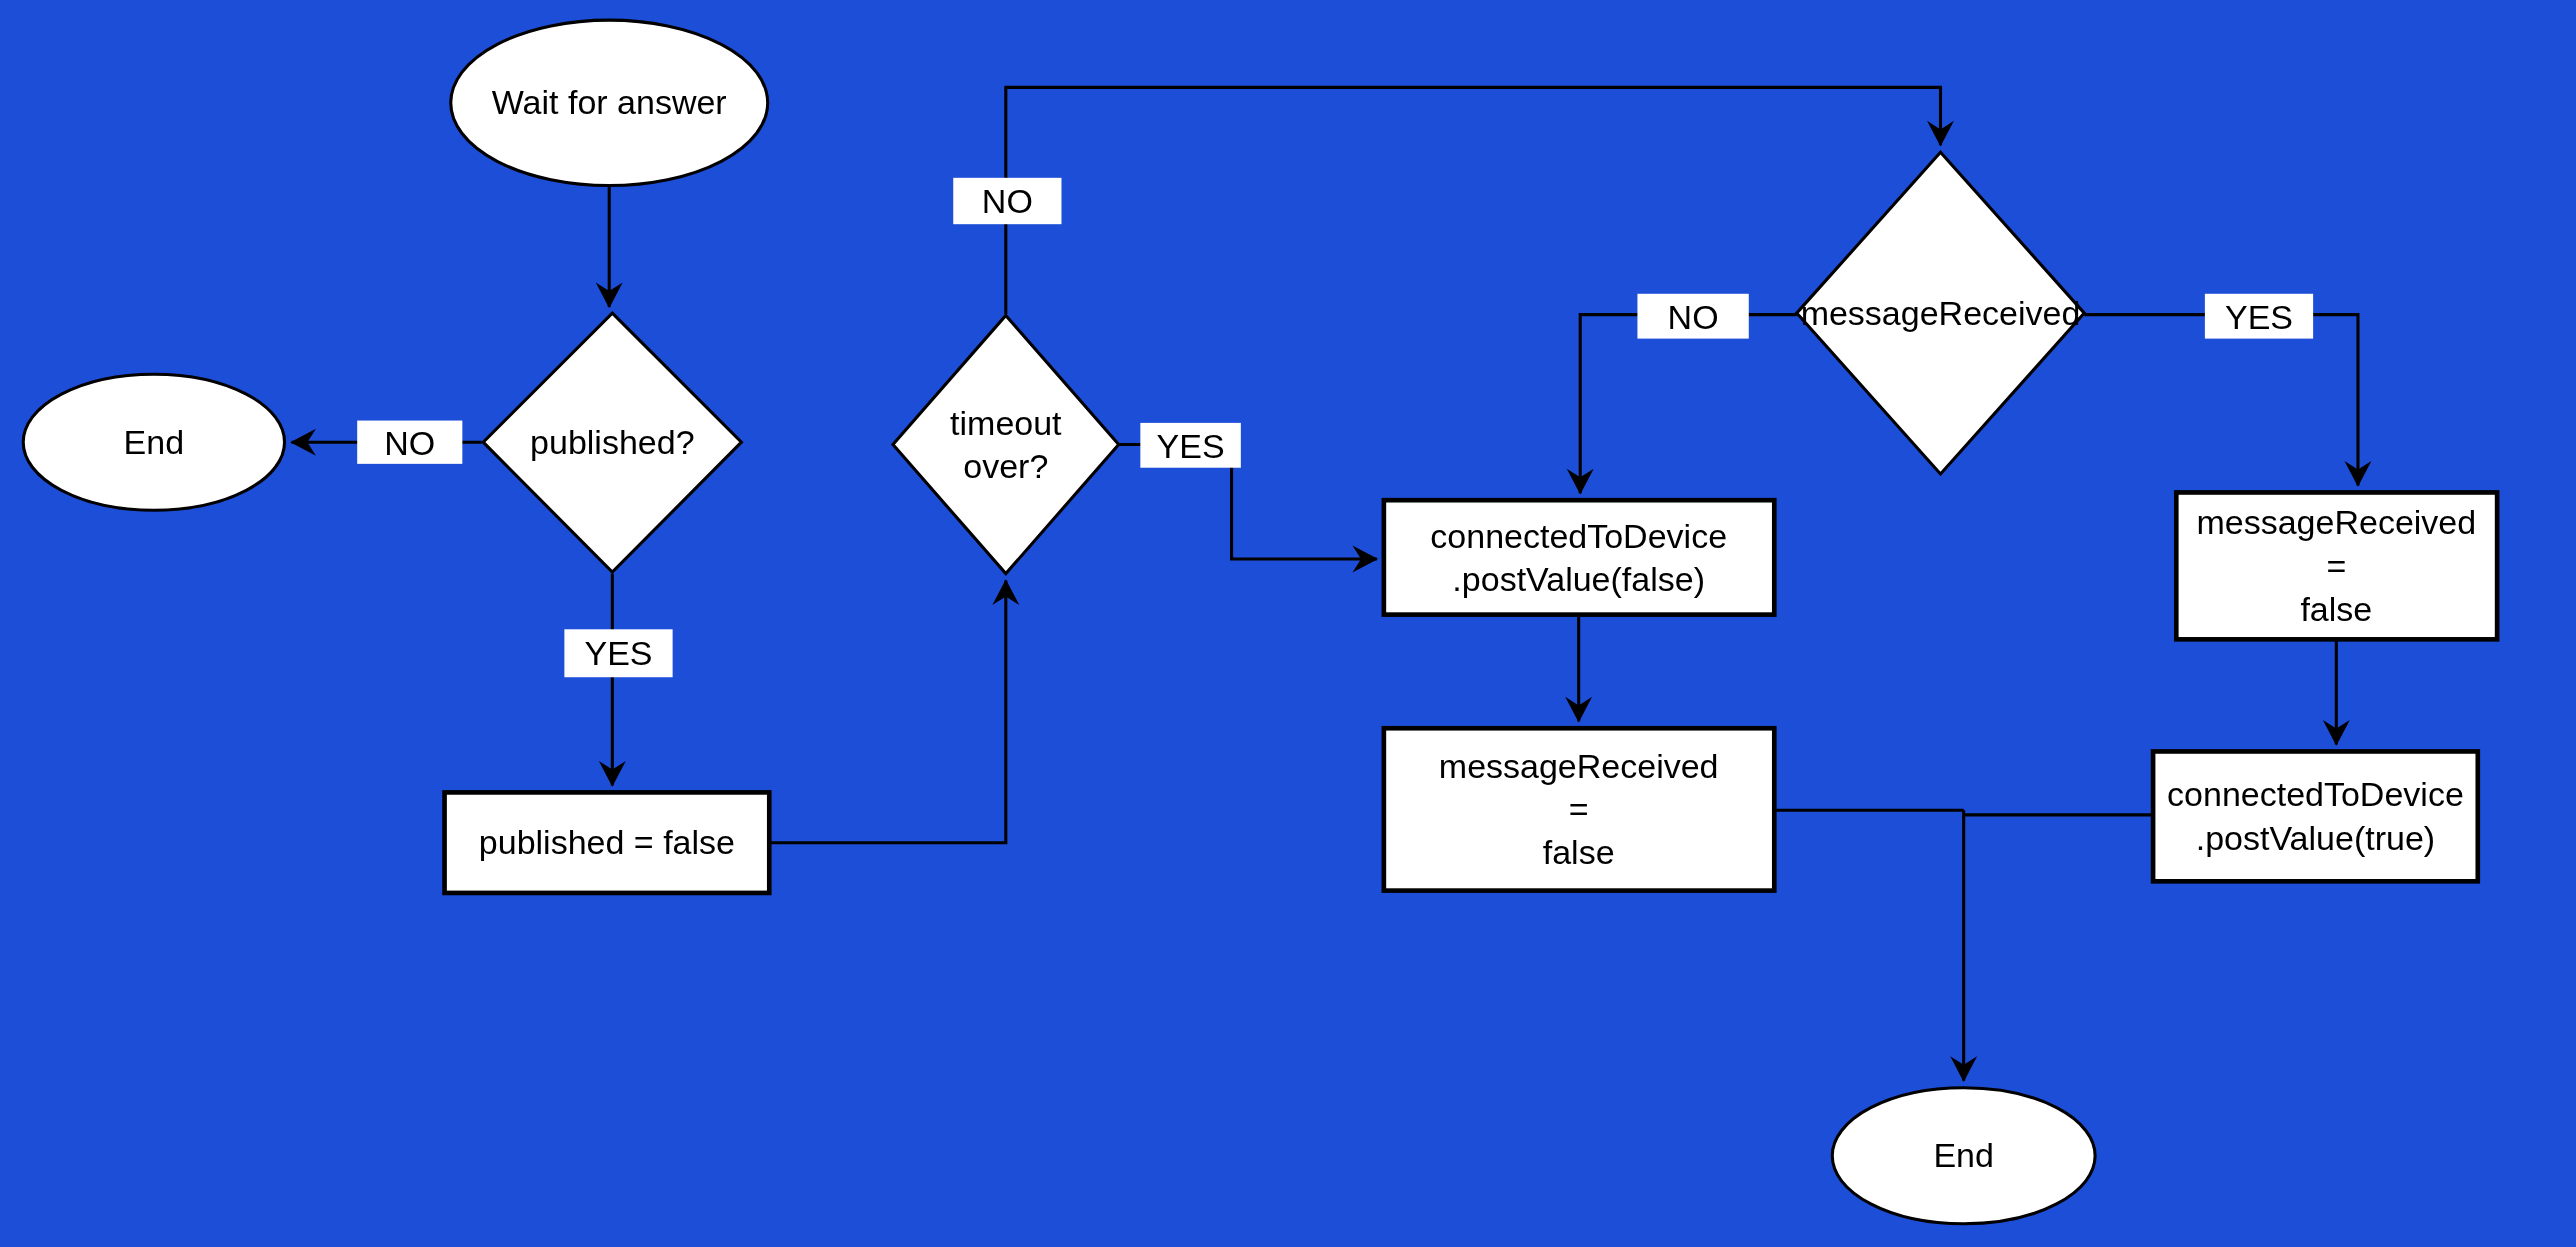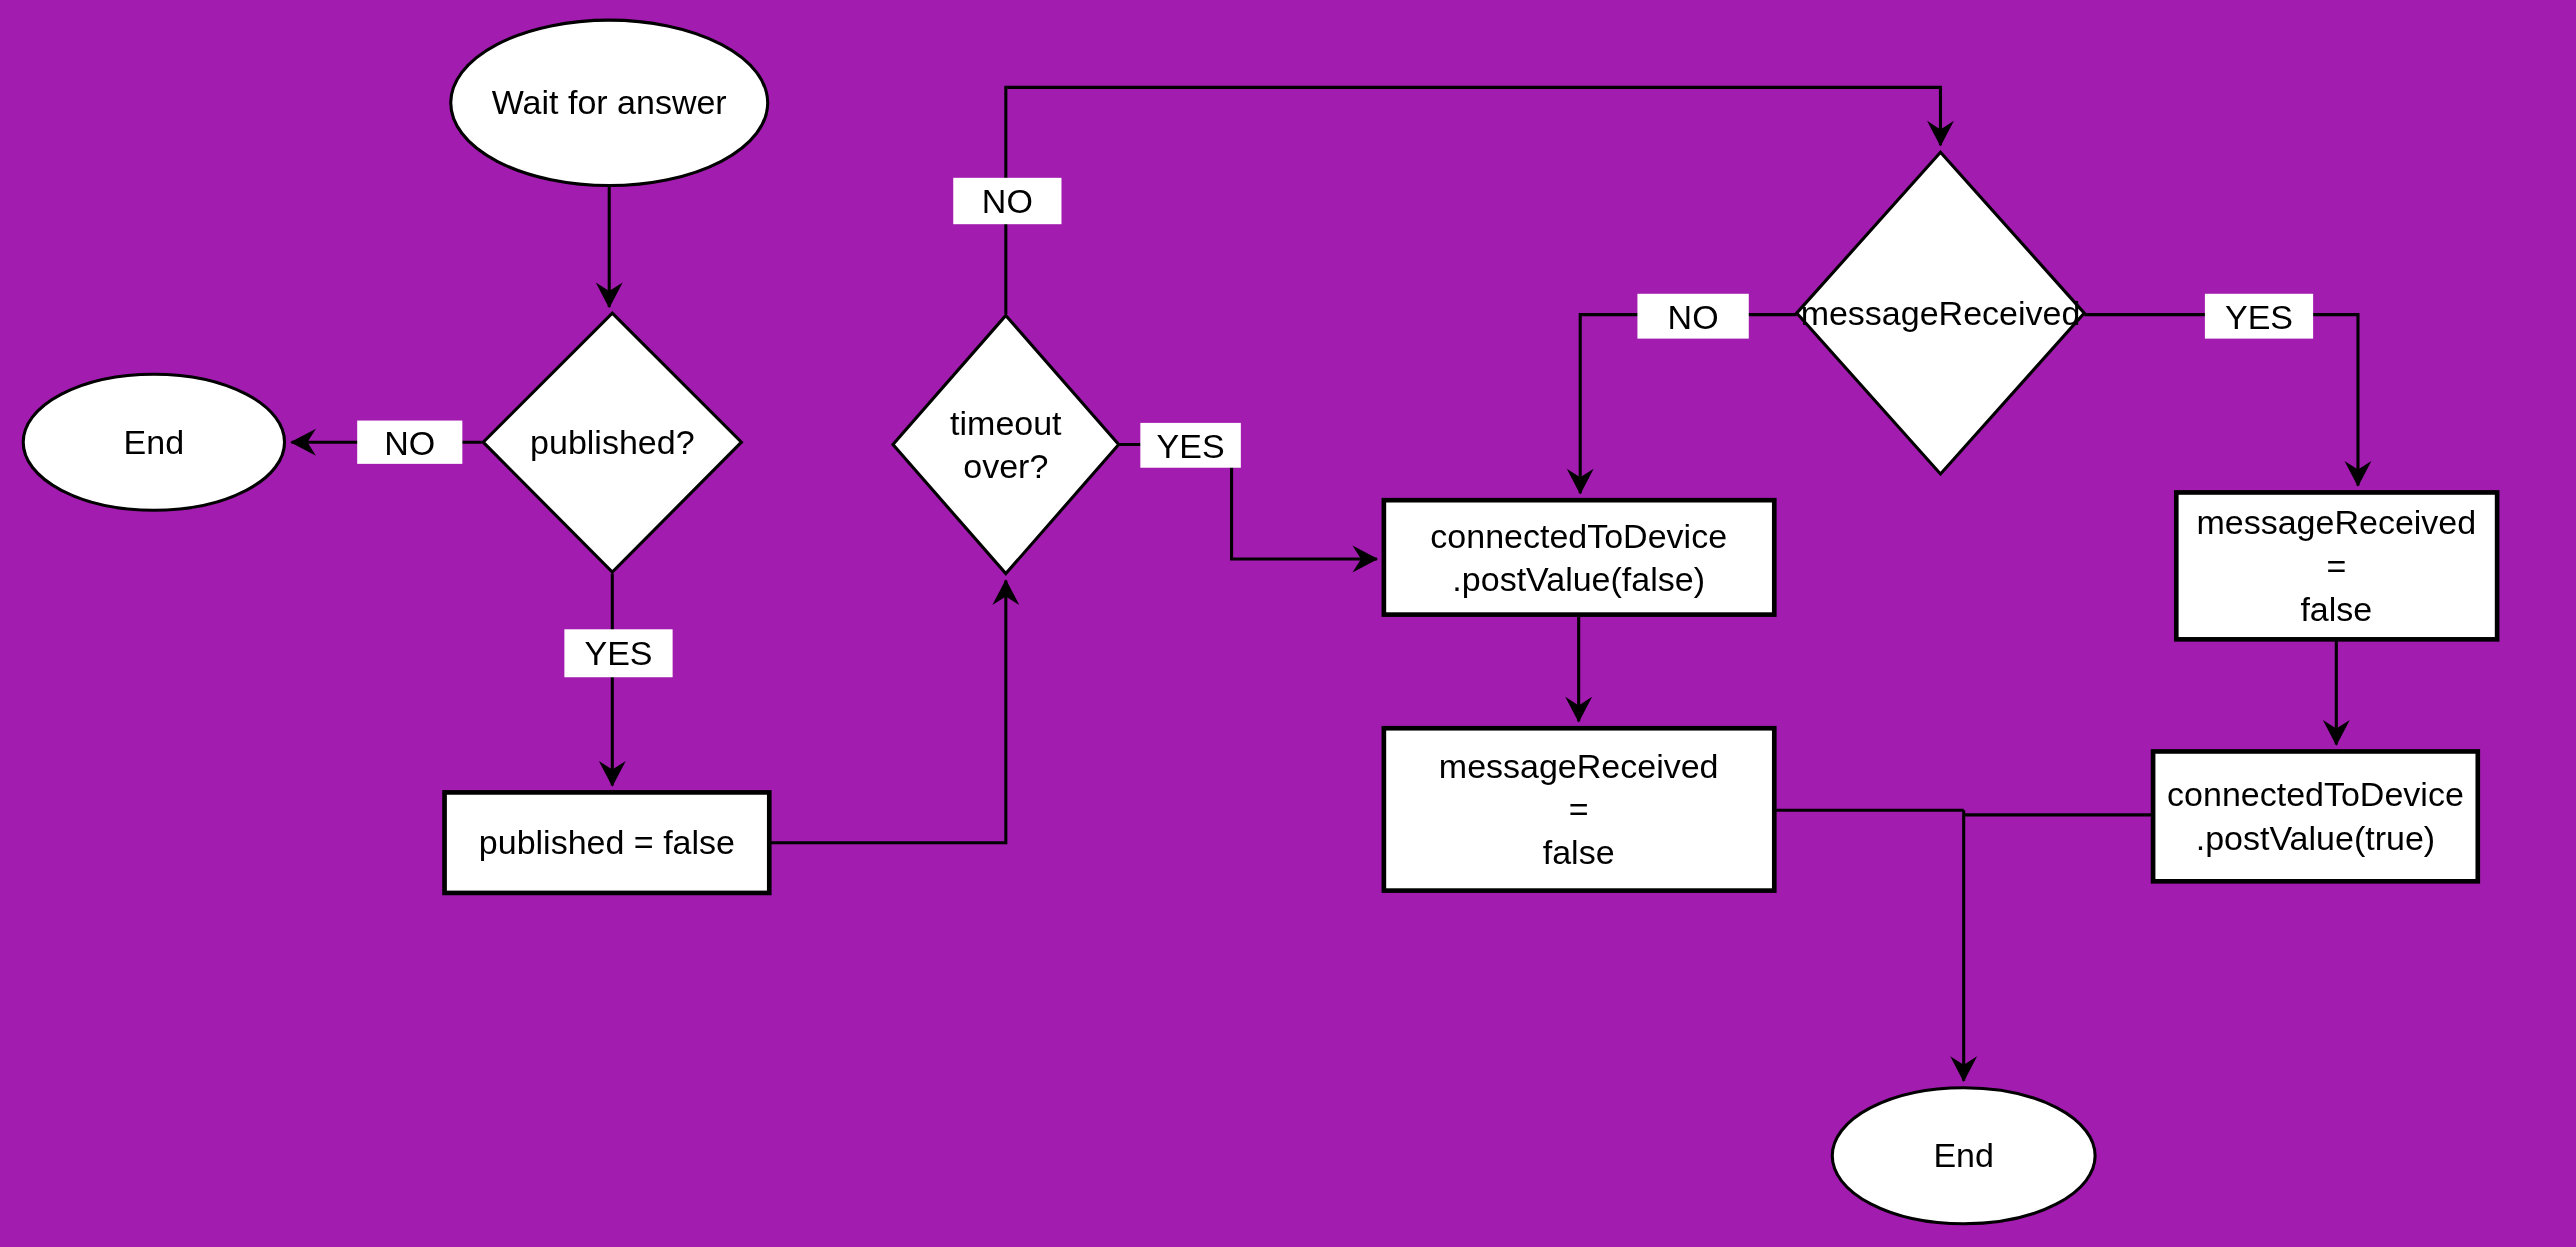--- a/index.html
+++ b/index.html
@@ -3,21 +3,21 @@
 <meta charset="utf-8">
 <style>
   html, body {
     margin: 0;
     padding: 0;
     background: #ffffff;
   }
   .canvas-wrap {
     width: 2576px;
     height: 1247px;
-    background: #a21caf;
+    background: #1d4ed8;
     position: relative;
   }
   svg {
     display: block;
   }
   .node-shape {
     fill: #ffffff;
     stroke: #000000;
     stroke-width: 4;
   }

